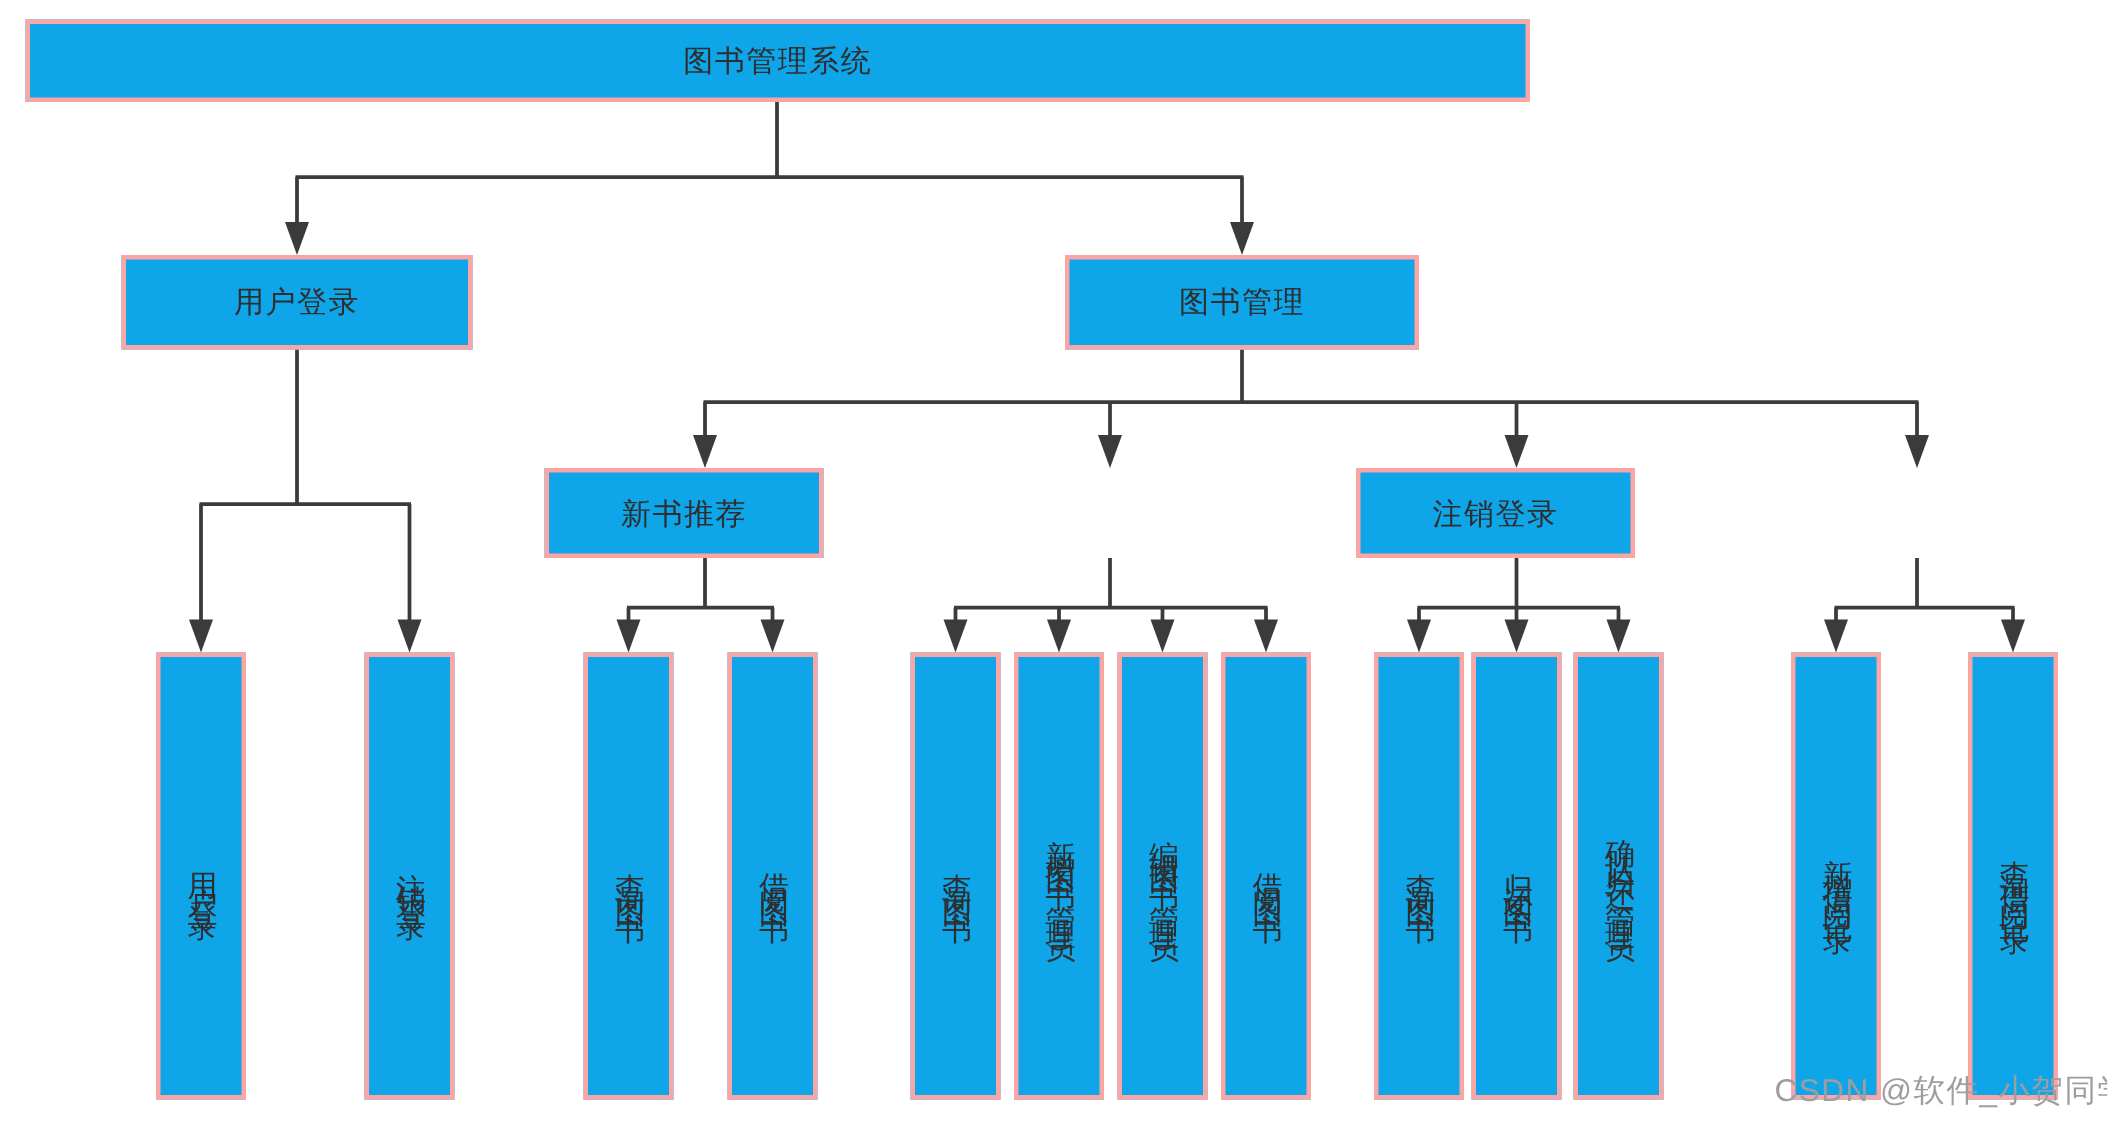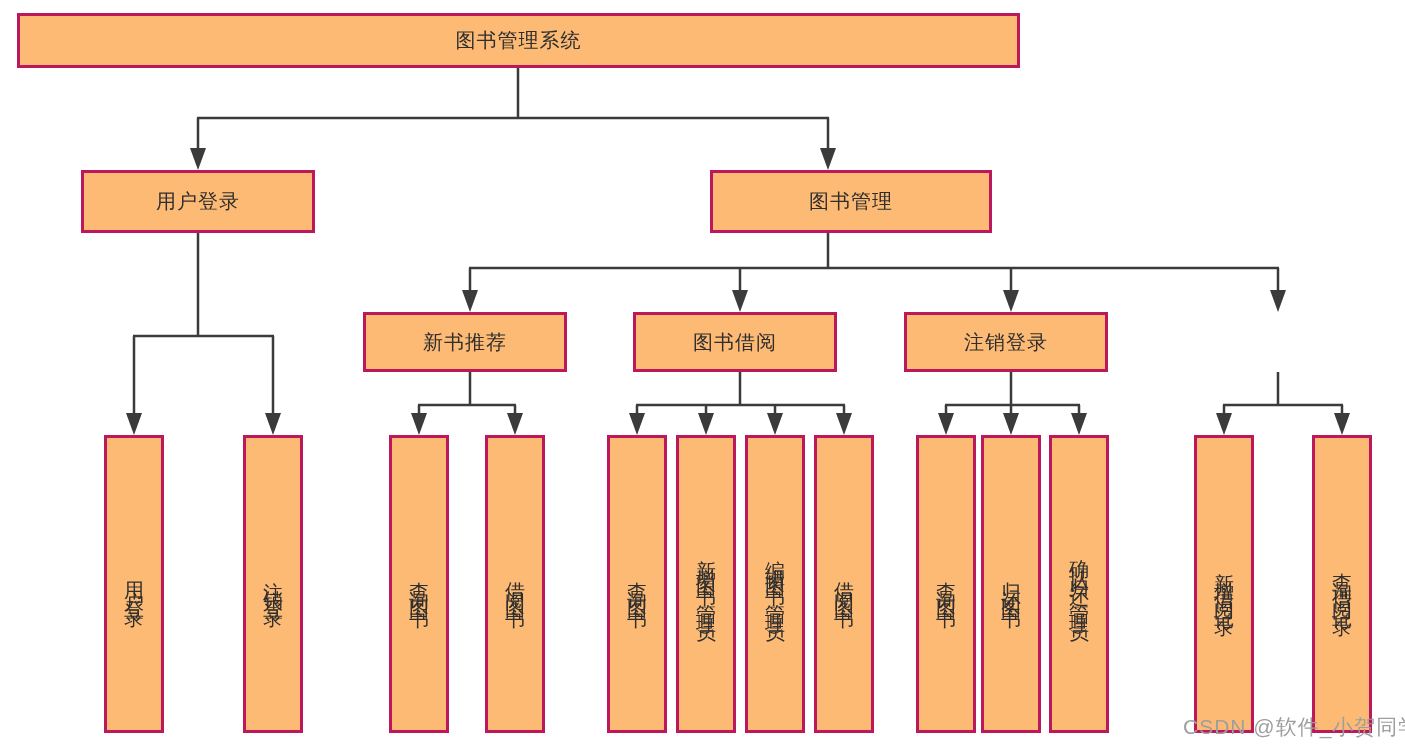--- a/index.html
+++ b/index.html
@@ -8,33 +8,33 @@
     position: relative;
     width: 1405px;
     height: 747px;
     background: #ffffff;
     overflow: hidden;
   }
   .connectors { position: absolute; left: 0; top: 0; }
   .box {
     position: absolute;
     box-sizing: border-box;
-    border: 3px solid #be185d;
-    background: #fdba74;
+    border: 3px solid #fca5a5;
+    background: #0ea5e9;
     display: flex;
     align-items: center;
     justify-content: center;
     color: #2e2e2e;
     font-size: 20px;
     letter-spacing: 1px;
     text-align: center;
   }
   .box.root    { left: 17px;  top: 13px;  width: 1003px; height: 55px; }
   .box.branch  { top: 170px; height: 63px; }
-  .box.cat     { top: 312px; width: 204px; height: 60px; text-align: center; }
+  .box.cat     { top: 312px; width: 186px; height: 60px; text-align: center; }
   .box.leaf    { top: 435px; width: 60px;  height: 298px; }
   .vlabel {
     writing-mode: vertical-rl;
     -webkit-writing-mode: vertical-rl;
     text-orientation: mixed;
     letter-spacing: 9px;
     line-height: 1.15;
     font-size: 20px;
     color: #2e2e2e;
   }
@@ -90,24 +90,23 @@
       <polygon points="1003,413 1019,413 1011,435"></polygon>
       <polygon points="1071,413 1087,413 1079,435"></polygon>
       <polygon points="1216,413 1232,413 1224,435"></polygon>
       <polygon points="1334,413 1350,413 1342,435"></polygon>
     </g>
   </svg>
 
   <div class="box root">图书管理系统</div>
 
   <div class="box branch" style="left:81px;width:234px;">用户登录</div>
-  <div class="box branch" style="left:710px;width:282px;">图书管理</div>
+  <div class="box branch" style="left:710px;width:236px;">图书管理</div>
 
   <div class="box cat" style="left:363px;">新书推荐</div>
-  <div class="box cat" style="left:633px;">图书借阅</div>
   <div class="box cat" style="left:904px;">注销登录</div>
 
   <div class="box leaf" style="left:104px;">
     <span class="vlabel">用户登录</span>
   </div>
   <div class="box leaf" style="left:243px;">
     <span class="vlabel">注销登录</span>
   </div>
 
   <div class="box leaf" style="left:389px;">

